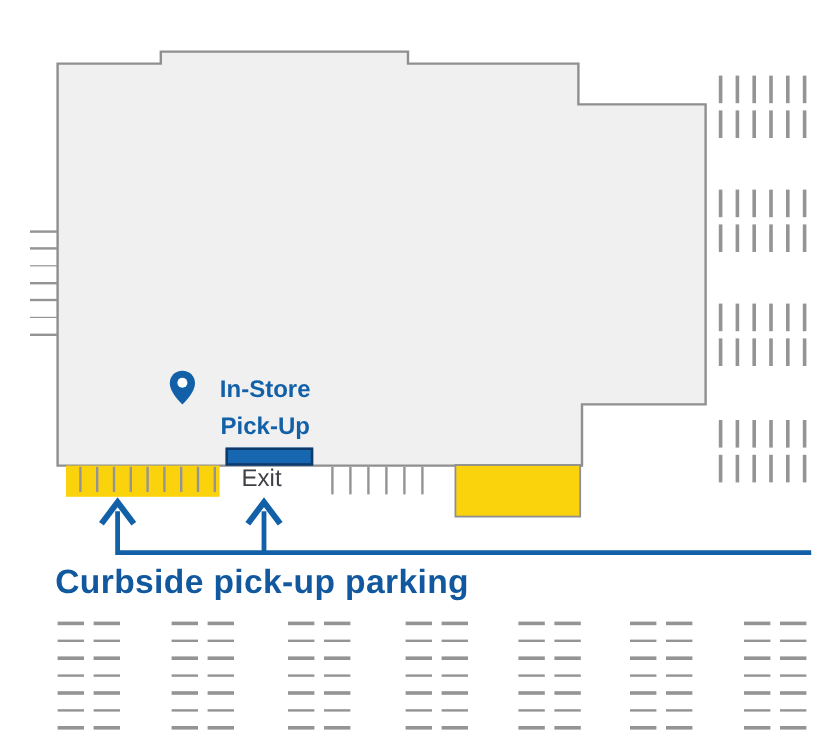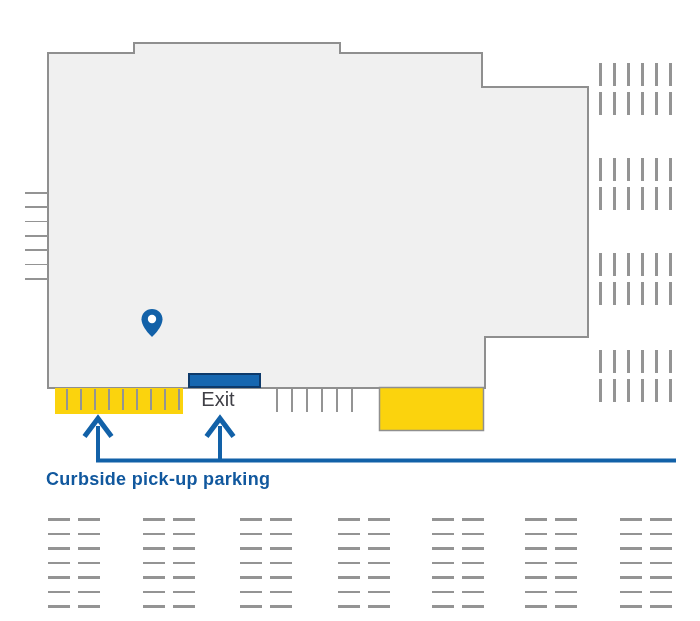--- a/index.html
+++ b/index.html
@@ -26,21 +26,21 @@
   .lbl-entrance{
     left:340px;top:310px;width:130px;text-align:right;
     color:#3f3f46;font-size:20px;line-height:32px;
   }
   .lbl-exit{
     left:195px;top:388px;width:46px;text-align:center;
     color:#3f3f46;font-size:20px;line-height:22px;
   }
   .lbl-curbside{
     left:46px;top:469px;
-    color:#11589e;font-weight:bold;font-size:18px;letter-spacing:0.3px;
+    color:#11589e;font-weight:bold;font-size:28px;letter-spacing:0.3px;
   }
   .pin{position:absolute;left:140px;top:308px;width:24px;height:30px;}
 </style>
 </head>
 <body>
 
 <div class="canvas">
 
   <svg class="layer" viewBox="0 0 700 621">
     <polygon points="48,53 134,53 134,43 340,43 340,53 482,53 482,87 588,87 588,337 485,337 485,388 48,388" fill="#f0f0f0" stroke="#8f8f8f" stroke-width="2" stroke-linejoin="miter"></polygon>
@@ -49,20 +49,24 @@
 
   <div class="zone-curbside"></div>
 
   <div class="door-exit"></div>
 
   <svg class="pin" viewBox="0 0 24 30">
     <path d="M12 1 C6 1 1.5 5.6 1.5 11.3 C1.5 19.5 12 29 12 29 C12 29 22.5 19.5 22.5 11.3 C22.5 5.6 18 1 12 1 Z" fill="#1261a8"></path>
     <circle cx="12" cy="11" r="4.2" fill="#ffffff"></circle>
   </svg>
 
+  <div class="lbl lbl-pickup">
+    <div>In-Store</div>
+    <div>Pick-Up</div>
+  </div>
 
 
   <div class="lbl lbl-exit">Exit</div>
 
   <div class="lbl lbl-curbside">Curbside pick-up parking</div>
 
   <svg class="layer" viewBox="0 0 700 621">
     <path d="M98,426 L98,460.5 L676,460.5" fill="none" stroke="#1261a8" stroke-width="4"></path>
     <path d="M220,426 L220,460.5" fill="none" stroke="#1261a8" stroke-width="4"></path>
     <path d="M84.5,436.5 L98,418.5 L111.5,436.5" fill="none" stroke="#1261a8" stroke-width="5"></path>

